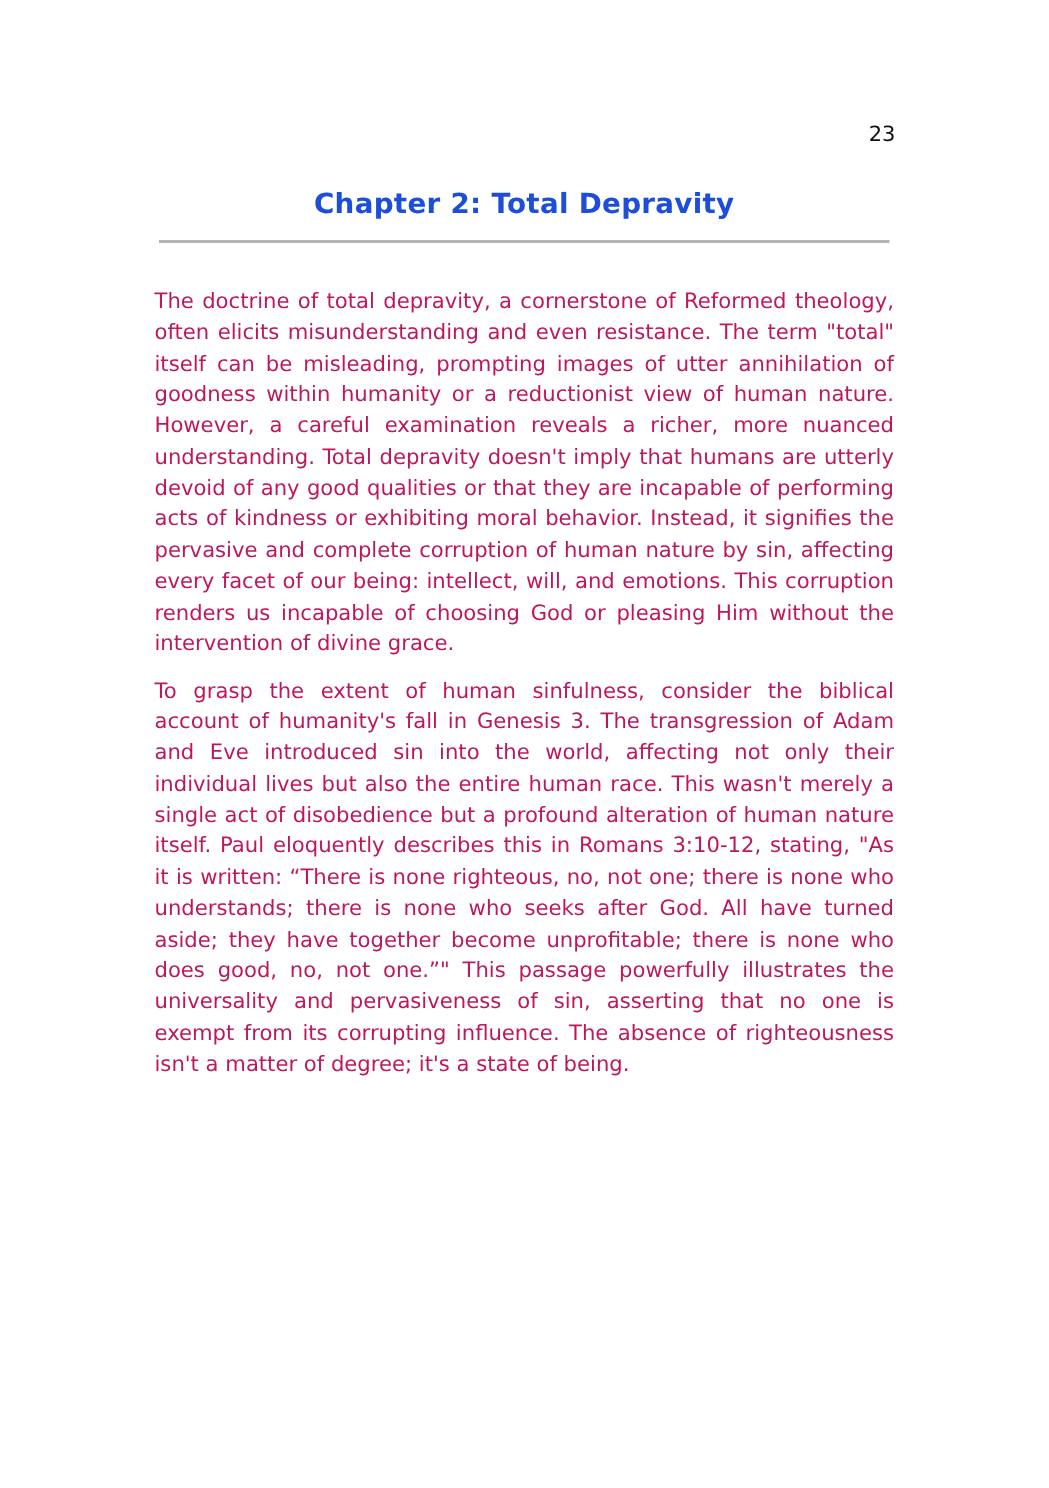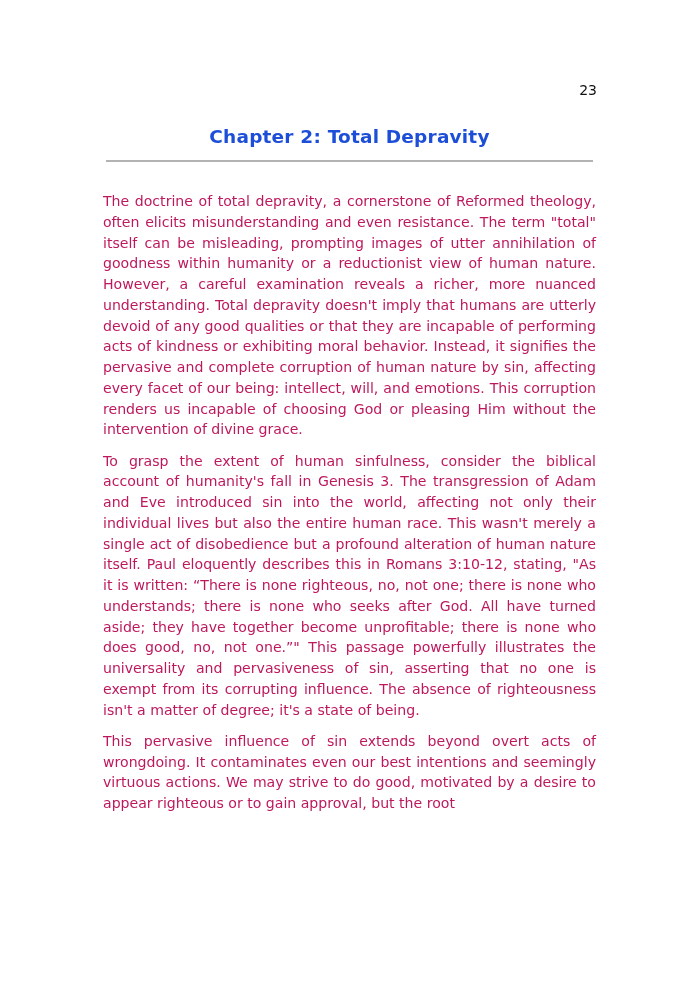--- a/index.html
+++ b/index.html
@@ -26,15 +26,14 @@
 </head>
 <body>
 
 <div class="page">
   <div class="page-number">23</div>
   <h1 class="chapter-title" style="margin:0;">Chapter 2: Total Depravity</h1>
   <div class="rule"></div>
   <div class="body-text">
     <p>The doctrine of total depravity, a cornerstone of Reformed theology, often elicits misunderstanding and even resistance. The term "total" itself can be misleading, prompting images of utter annihilation of goodness within humanity or a reductionist view of human nature. However, a careful examination reveals a richer, more nuanced understanding. Total depravity doesn't imply that humans are utterly devoid of any good qualities or that they are incapable of performing acts of kindness or exhibiting moral behavior. Instead, it signifies the pervasive and complete corruption of human nature by sin, affecting every facet of our being: intellect, will, and emotions. This corruption renders us incapable of choosing God or pleasing Him without the intervention of divine grace.</p>
     <p>To grasp the extent of human sinfulness, consider the biblical account of humanity's fall in Genesis 3. The transgression of Adam and Eve introduced sin into the world, affecting not only their individual lives but also the entire human race. This wasn't merely a single act of disobedience but a profound alteration of human nature itself. Paul eloquently describes this in Romans 3:10-12, stating, "As it is written: “There is none righteous, no, not one; there is none who understands; there is none who seeks after God. All have turned aside; they have together become unprofitable; there is none who does good, no, not one.”" This passage powerfully illustrates the universality and pervasiveness of sin, asserting that no one is exempt from its corrupting influence. The absence of righteousness isn't a matter of degree; it's a state of being.</p>
-    <p>This pervasive influence of sin extends beyond overt acts of wrongdoing. It contaminates even our best intentions and seemingly virtuous actions. We may strive to do good, motivated by a desire to appear righteous or to gain approval, but the root</p>
   </div>
 </div>
 
 </body></html>

